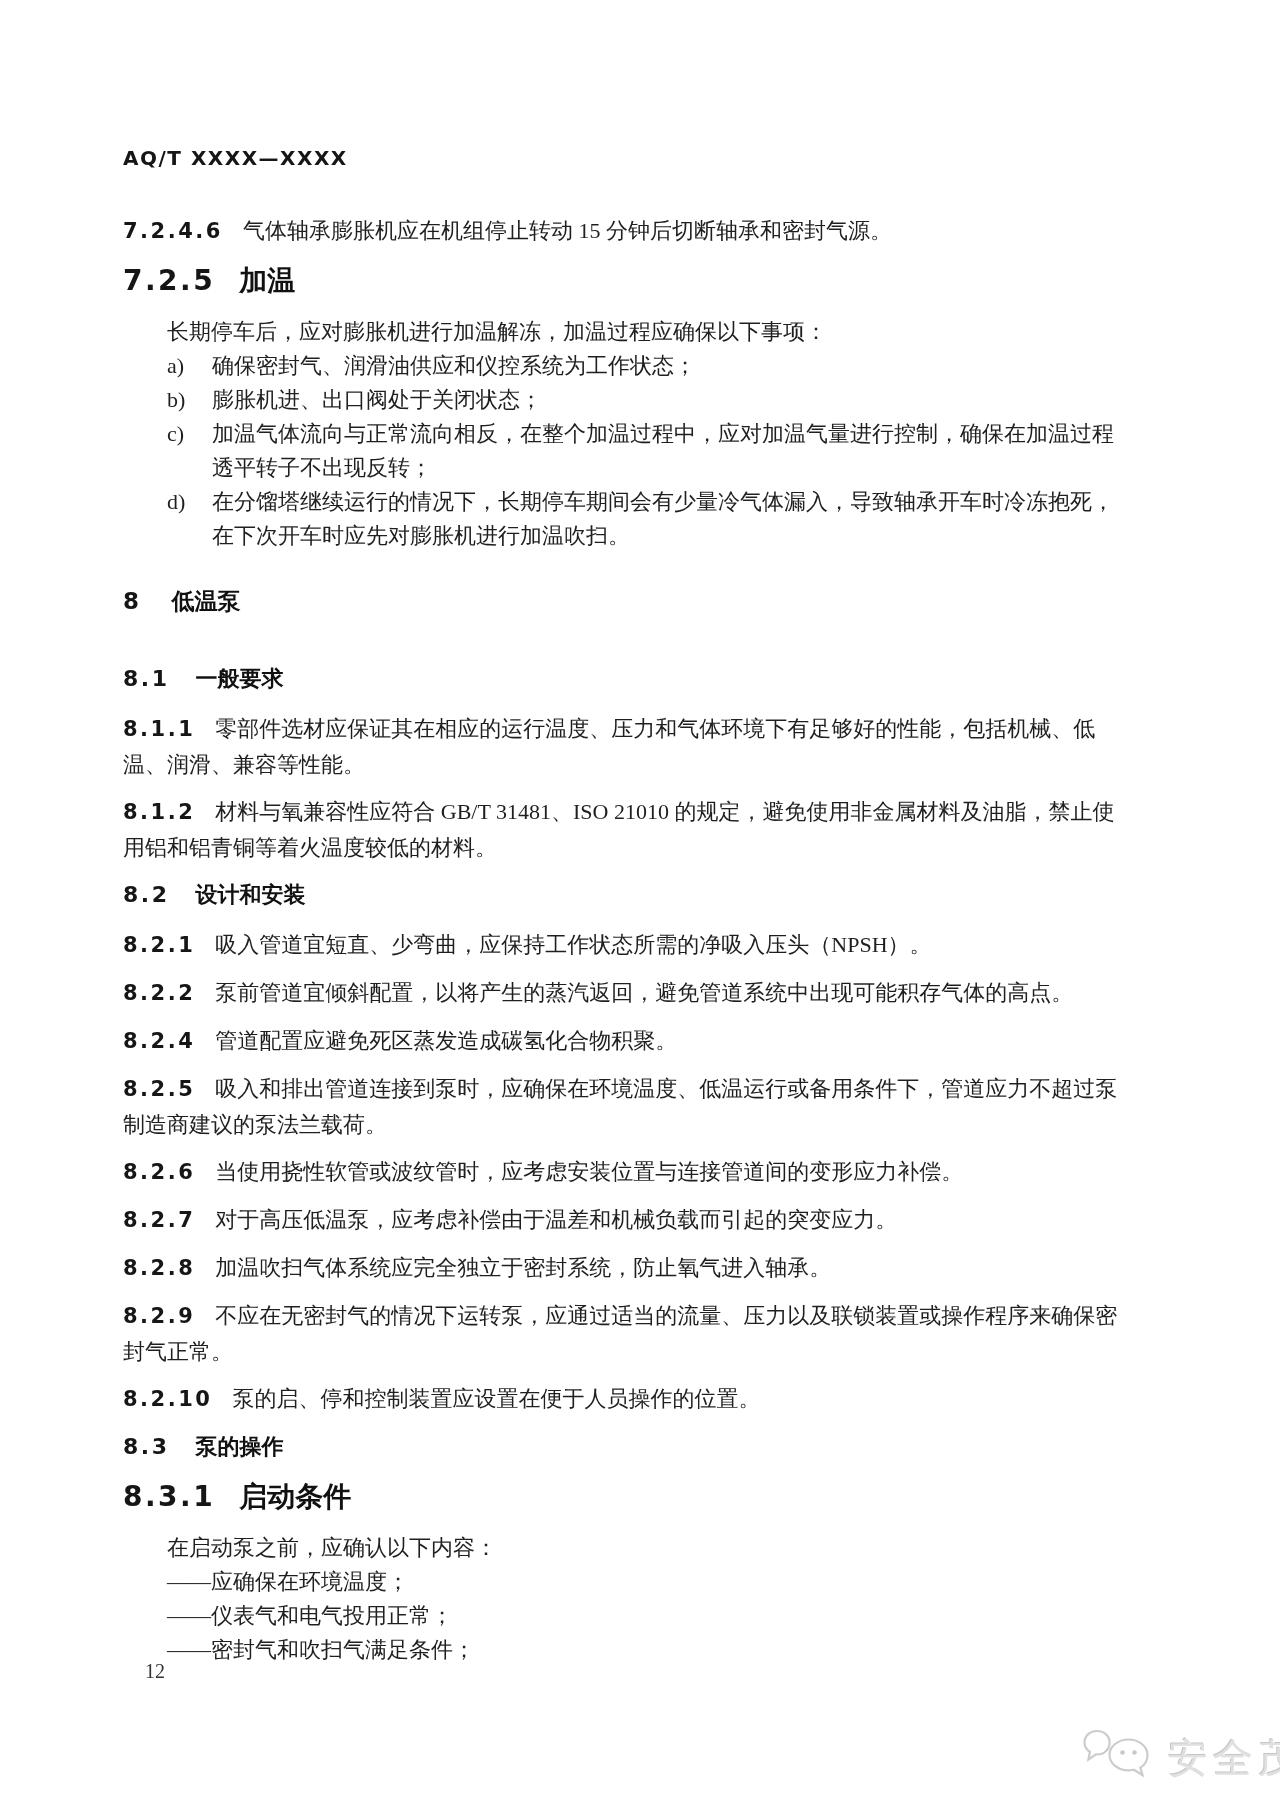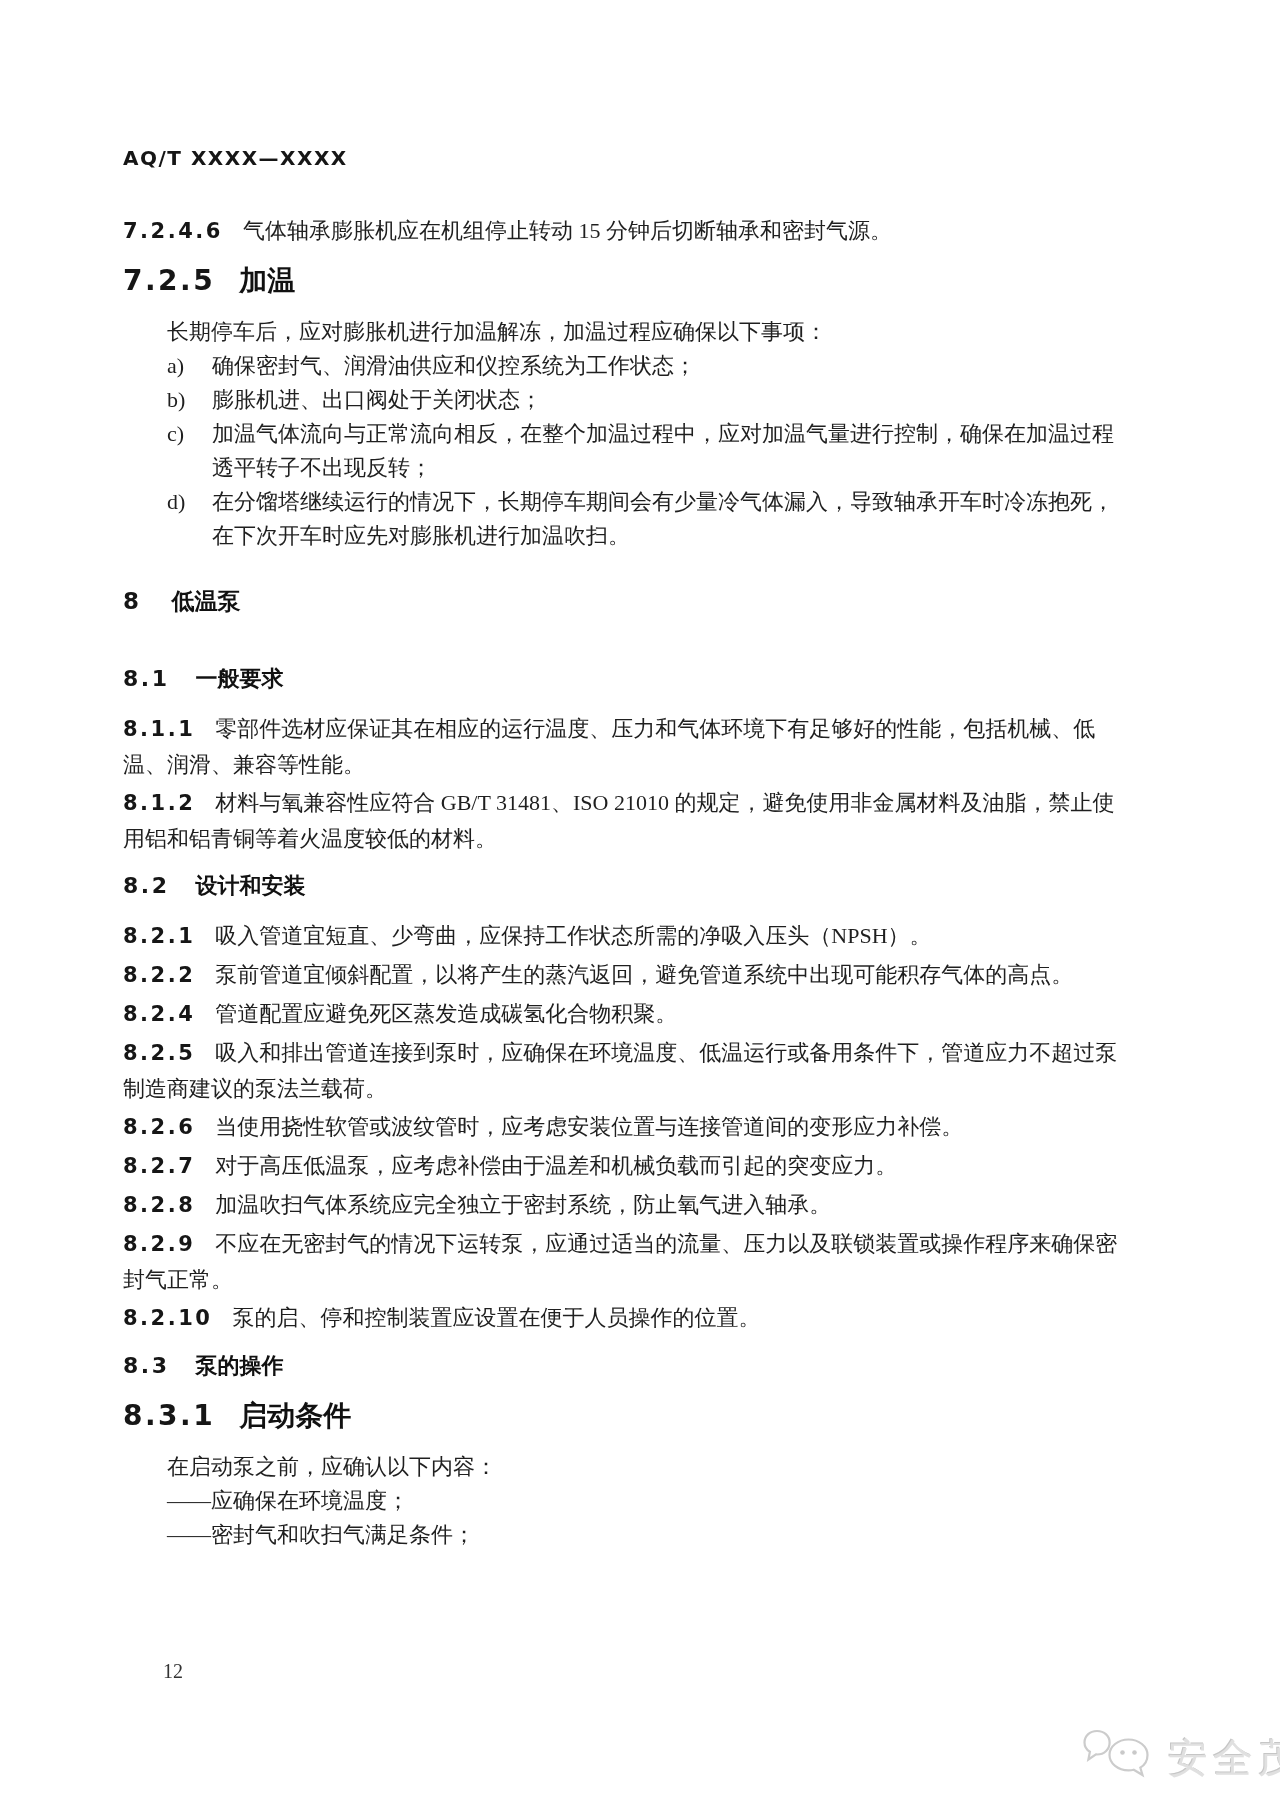--- a/index.html
+++ b/index.html
@@ -27,21 +27,21 @@
     letter-spacing:1.5px;
     margin:0 0 42px 0;
     color:#161616;
   }
   .num{
     font-family:"DejaVu Sans","Liberation Sans",sans-serif;
     font-weight:bold;
     letter-spacing:2.5px;
     color:#161616;
   }
-  .clause{margin:3px 0;}
+  .clause{margin:12px 0;}
   .clause .num{margin-right:20px;font-size:21px;}
   .h1{
     font-family:"DejaVu Sans","Liberation Sans",sans-serif;
     font-weight:bold;
     font-size:23px;
     line-height:36px;
     margin:30px 0 42px 0;
     color:#111;
   }
   .h1 .num{margin-right:30px;}
@@ -70,21 +70,21 @@
   }
   .li .marker{
     display:inline-block;
     width:45px;
     margin-left:-45px;
     font-family:"Liberation Serif","DejaVu Serif",serif;
   }
   .dash{margin:0 0 0 44px;line-height:34px;}
   .page-number{
     position:absolute;
-    left:163px;
+    left:145px;
     top:1660px;
     font-family:"Liberation Serif","DejaVu Serif",serif;
     font-size:20px;
     color:#333;
   }
   .watermark{
     position:absolute;
     left:1082px;
     top:1728px;
     display:flex;
@@ -138,20 +138,21 @@
     <p class="clause"><span class="num">8.2.9</span><span>不应在无密封气的情况下运转泵，应通过适当的流量、压力以及联锁装置或操作程序来确保密封气正常。</span></p>
     <p class="clause"><span class="num">8.2.10</span><span>泵的启、停和控制装置应设置在便于人员操作的位置。</span></p>
 
     <p class="h2"><span class="num">8.3</span><span>泵的操作</span></p>
 
     <p class="h3"><span class="num">8.3.1</span><span>启动条件</span></p>
 
     <p class="indent">在启动泵之前，应确认以下内容：</p>
 
     <p class="dash">——应确保在环境温度；</p>
+    <p class="dash">——仪表气和电气投用正常；</p>
     <p class="dash">——密封气和吹扫气满足条件；</p>
 
   </div>
 
   <div class="page-number">12</div>
 
   <div class="watermark">
     <span>
       <svg width="78" height="56" viewBox="0 0 78 56" xmlns="http://www.w3.org/2000/svg" aria-hidden="true">
         <g fill="#ffffff" stroke="#cccccc" stroke-width="2.2">

